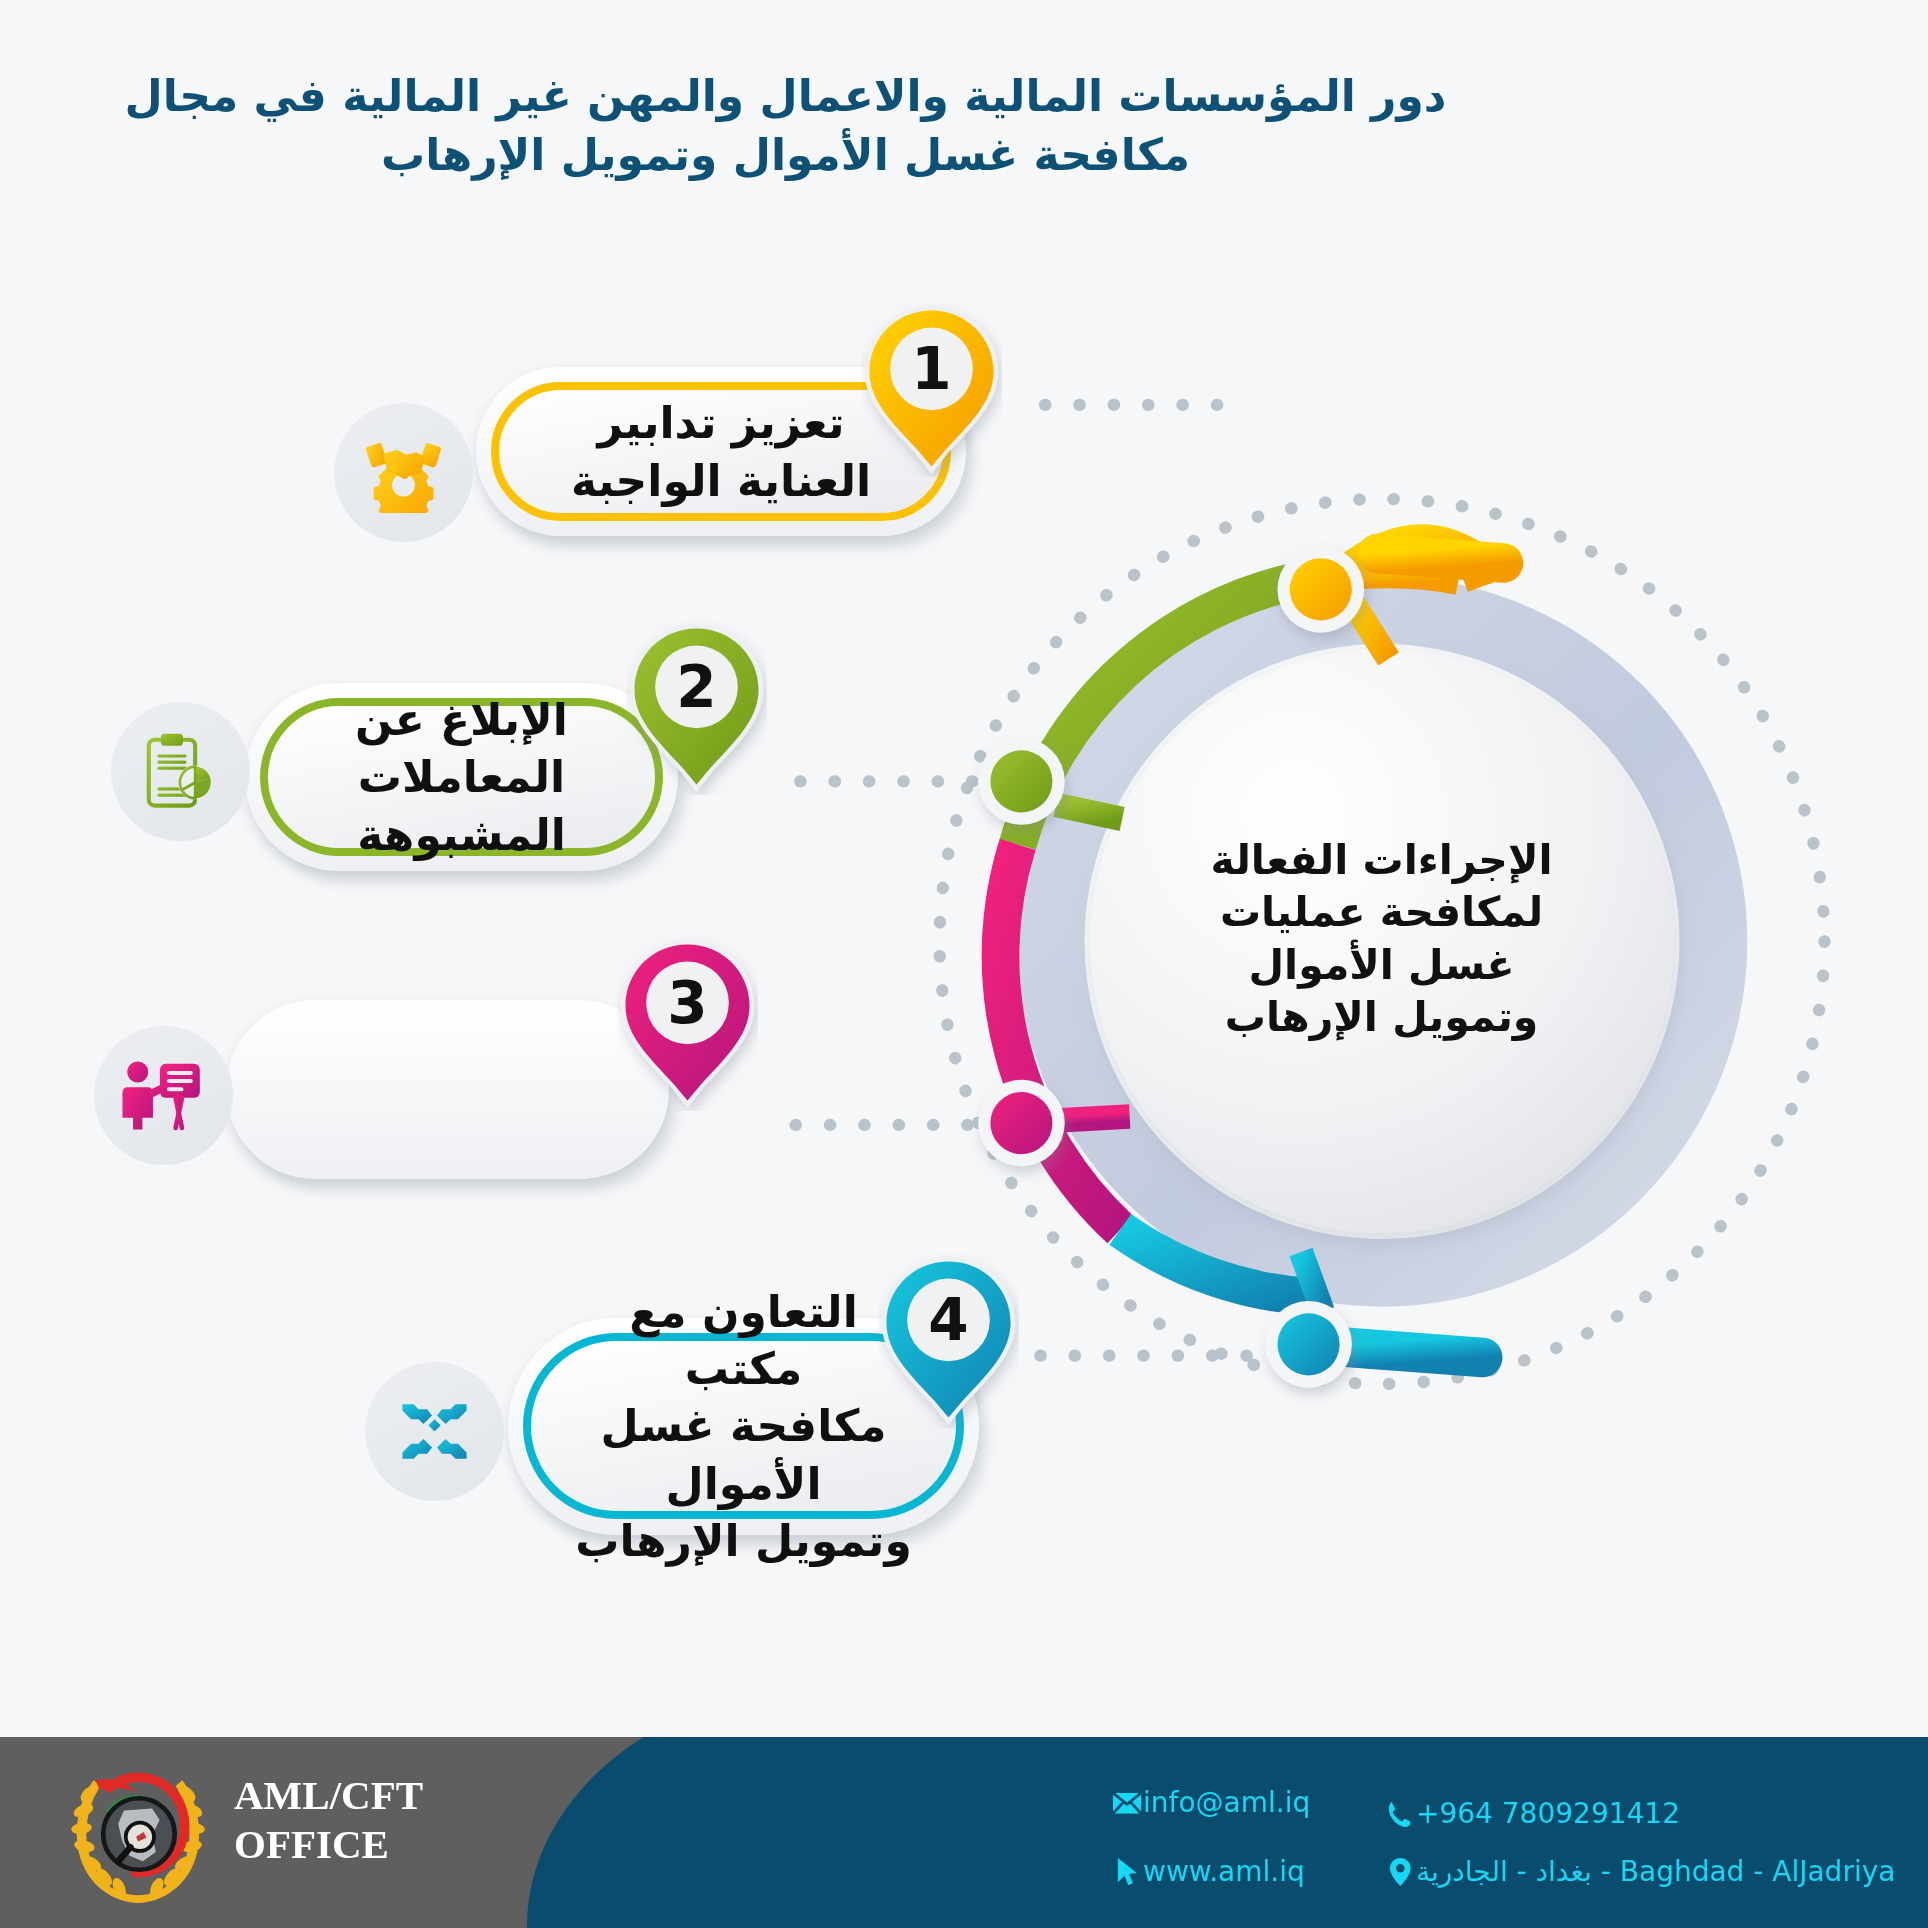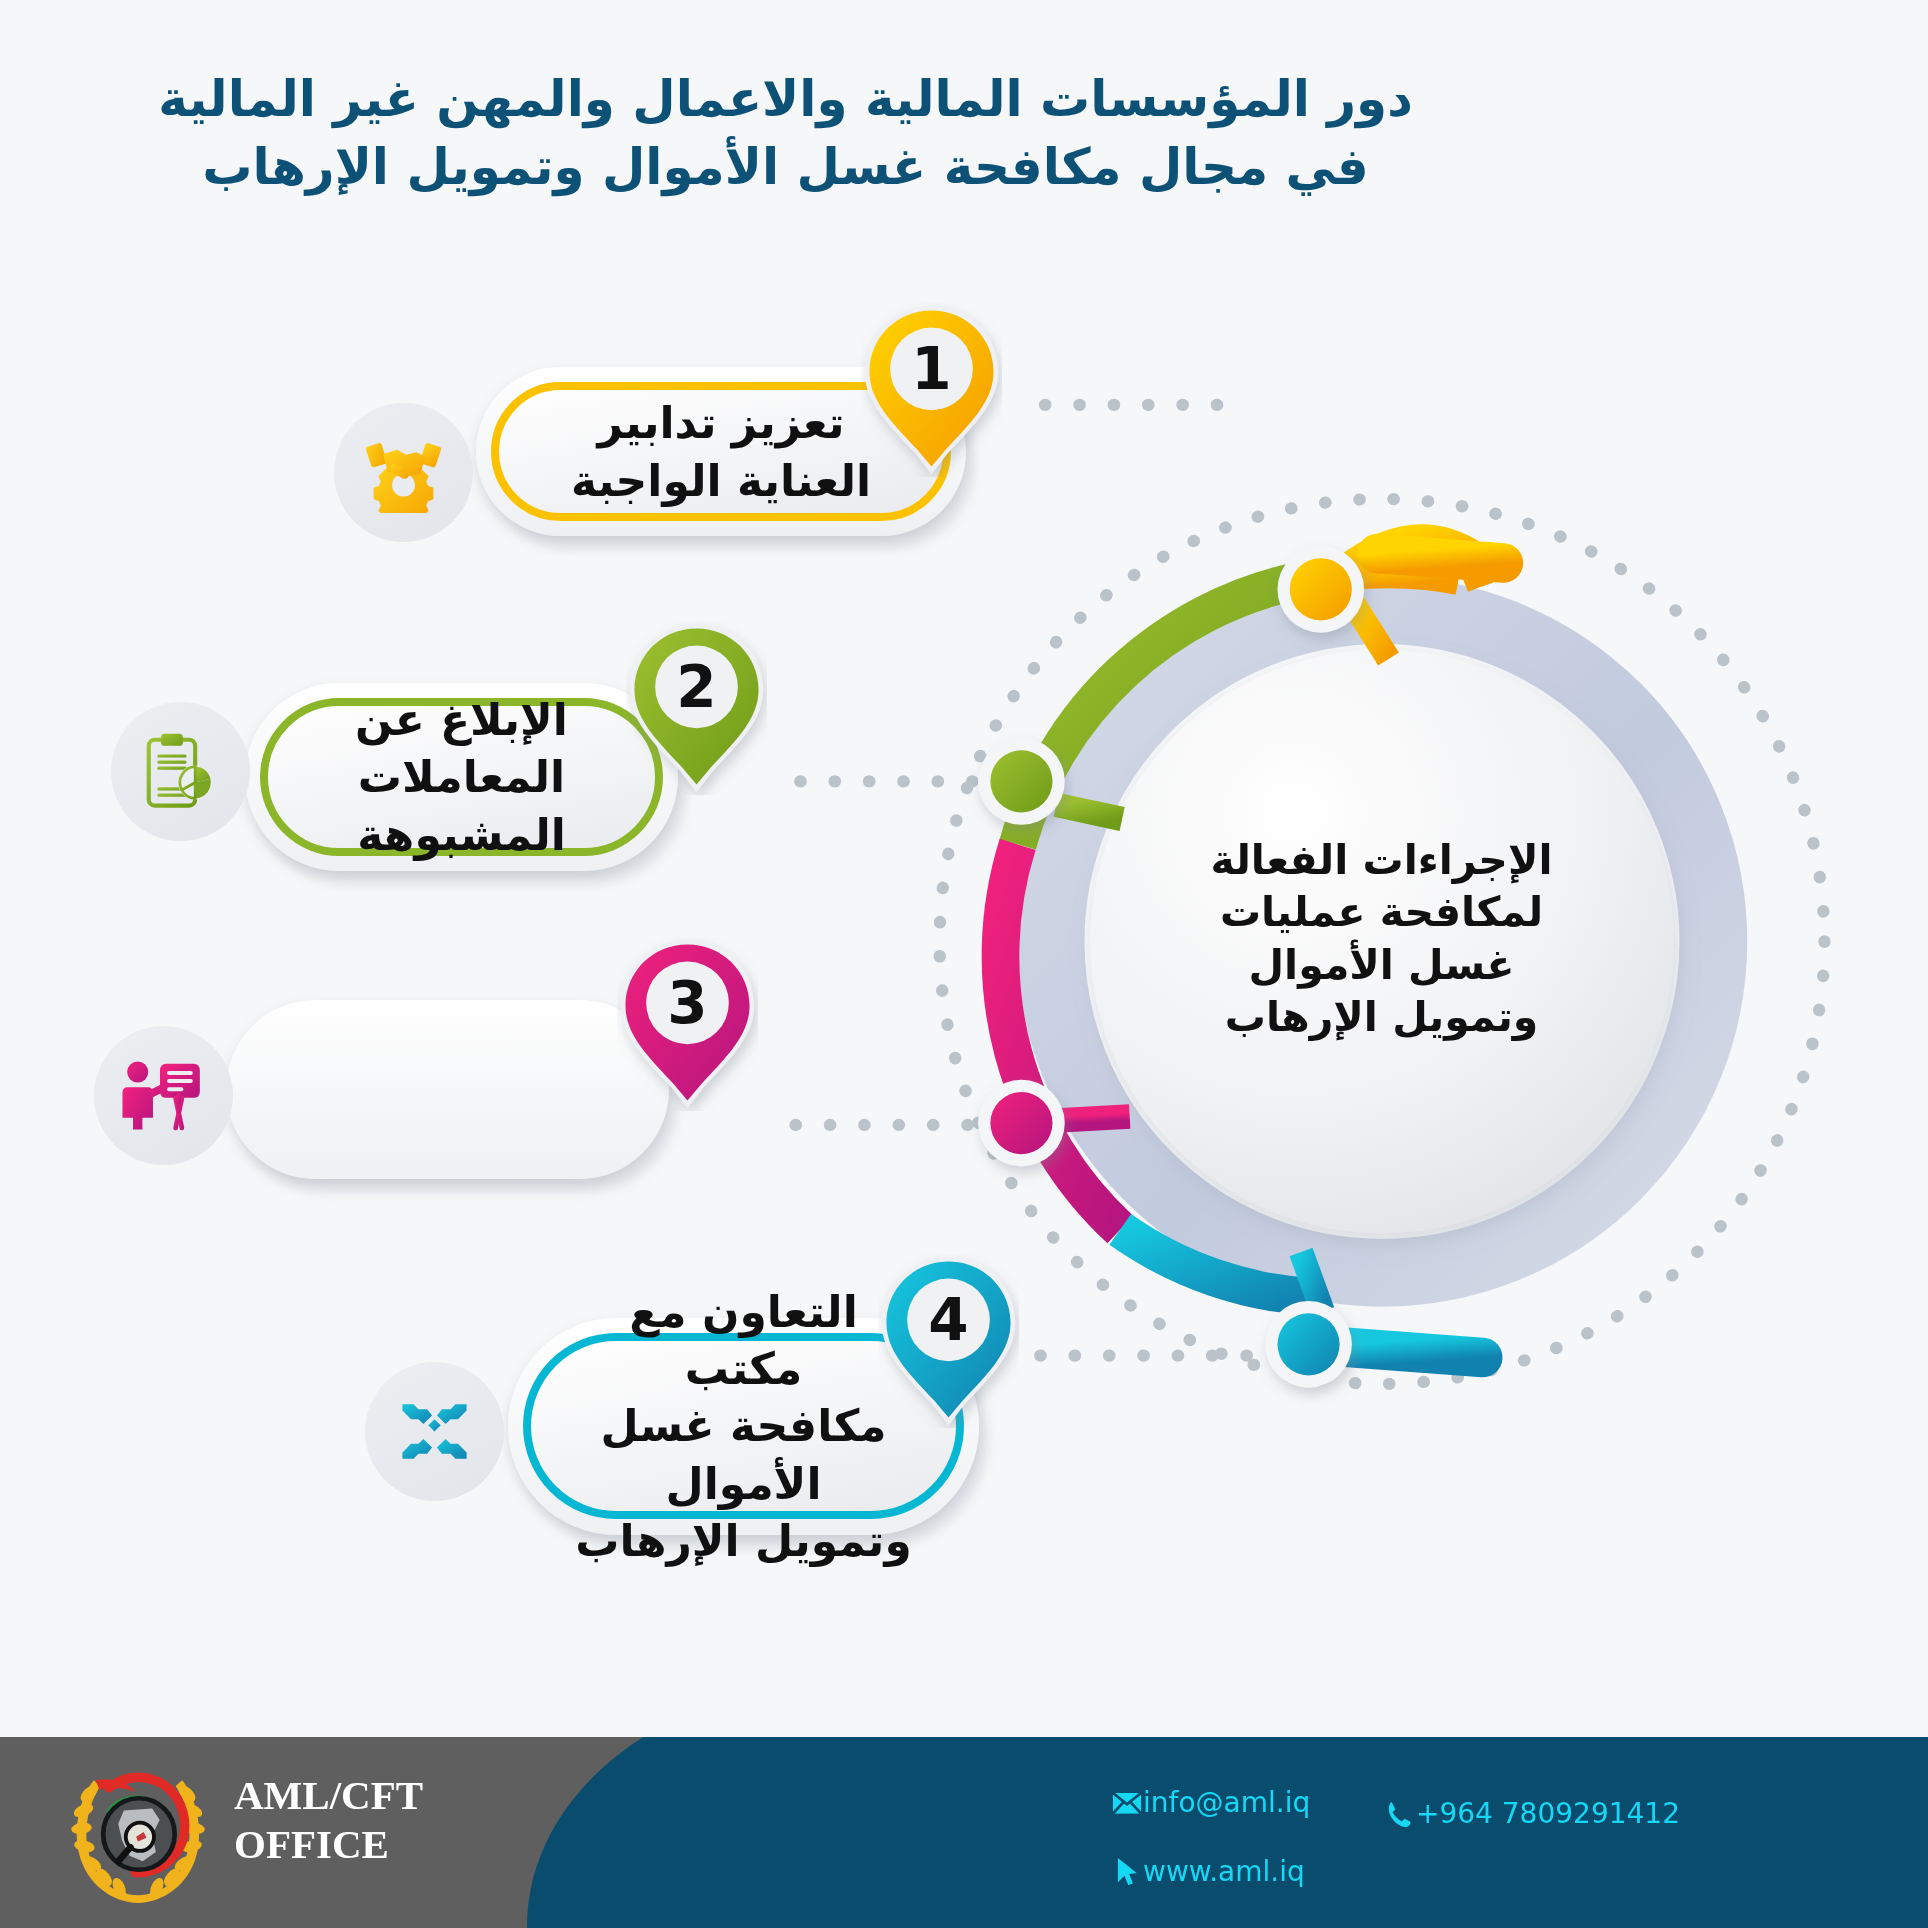--- a/index.html
+++ b/index.html
@@ -9,21 +9,21 @@
     font-family:"DejaVu Sans","Liberation Sans",sans-serif;
     overflow:hidden;position:relative;
   }
   #stage{position:relative;width:1928px;height:1928px;overflow:hidden;background:#f6f7f8;}
 
   
   .title{
     position:absolute;top:66px;left:0;width:1571px;
     text-align:center;
     color:#0d5276;
-    font-size:50px;font-weight:bold;
+    font-size:44px;font-weight:bold;
     letter-spacing:0px;
     direction:rtl;
     padding:0 115px;box-sizing:border-box;
     line-height:1.35;
   }
 
   
   #ringsvg{position:absolute;left:0;top:0;width:1928px;height:1928px;}
 
   
@@ -469,16 +469,25 @@
 
     <div class="contact" style="left:1111px;top:118px;">
       <span class="ci">
         <svg width="22.6" height="30" viewBox="0 0 24 32">
             <path d="M2 1 L2 27 L9 20 L13 30 L18 28 L14 18 L22 17 Z" fill="#15d8f5"></path>
           </svg>
       </span>
       <span class="ctxt">www.aml.iq</span>
     </div>
 
+    <div class="contact" style="left:1384px;top:118px;">
+      <span class="ci">
+        <svg width="22.6" height="30" viewBox="0 0 24 32">
+            <path d="M12 1 C6 1 1 6 1 12 C1 20 12 31 12 31 C12 31 23 20 23 12 C23 6 18 1 12 1 Z" fill="#15d8f5"></path>
+            <circle cx="12" cy="12" r="4.5" fill="#0a4c6e"></circle>
+          </svg>
+      </span>
+      <span class="ctxt" style="direction:rtl;">Baghdad - AlJadriya - بغداد - الجادرية</span>
+    </div>
   </div>
 
 </div>
 
 
 </body></html>

